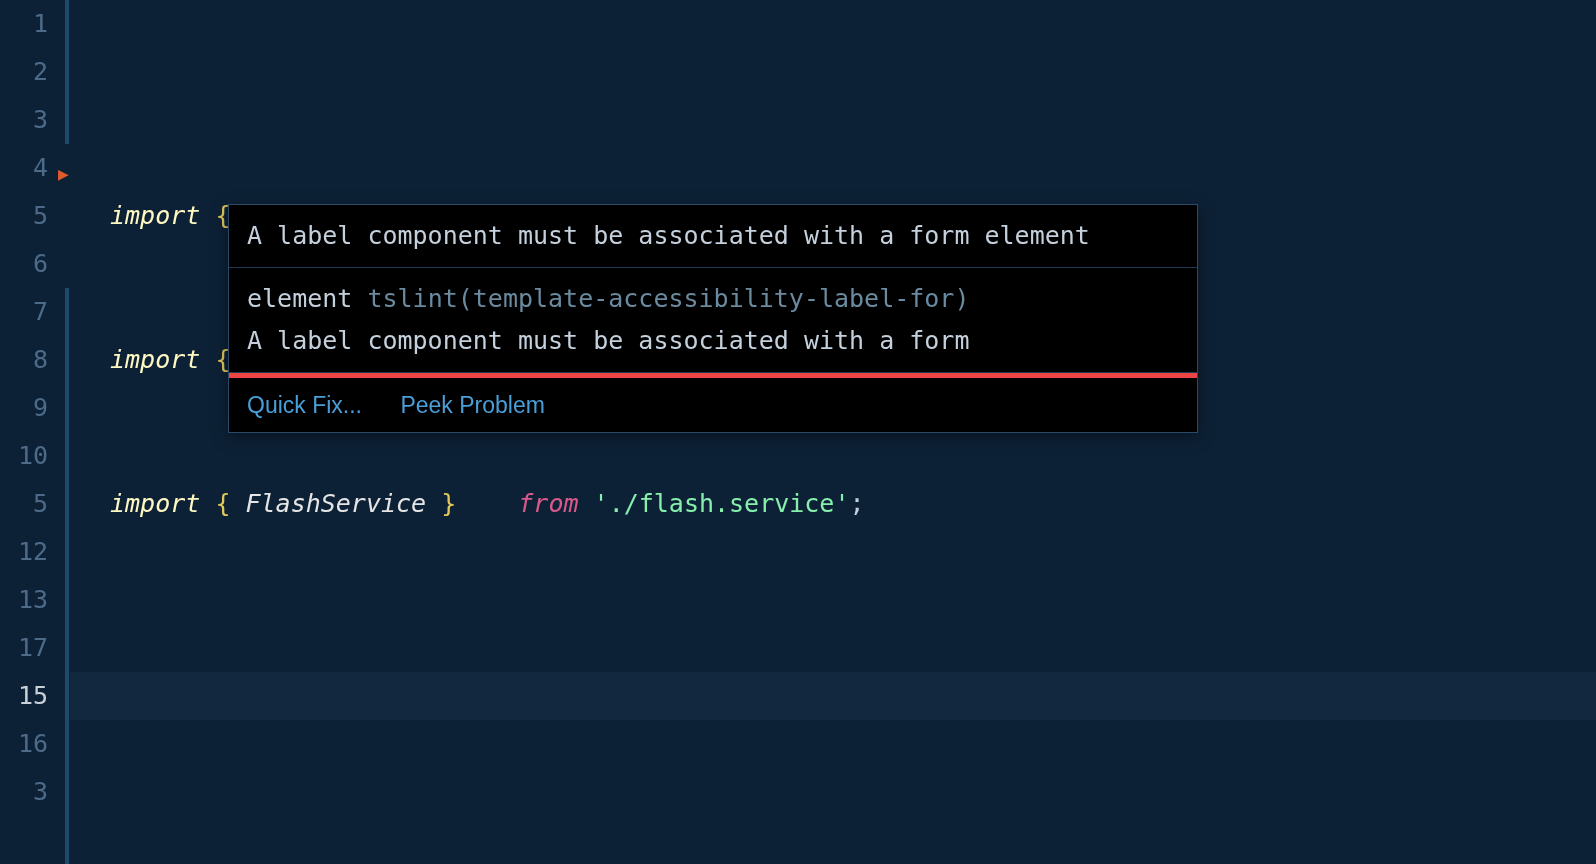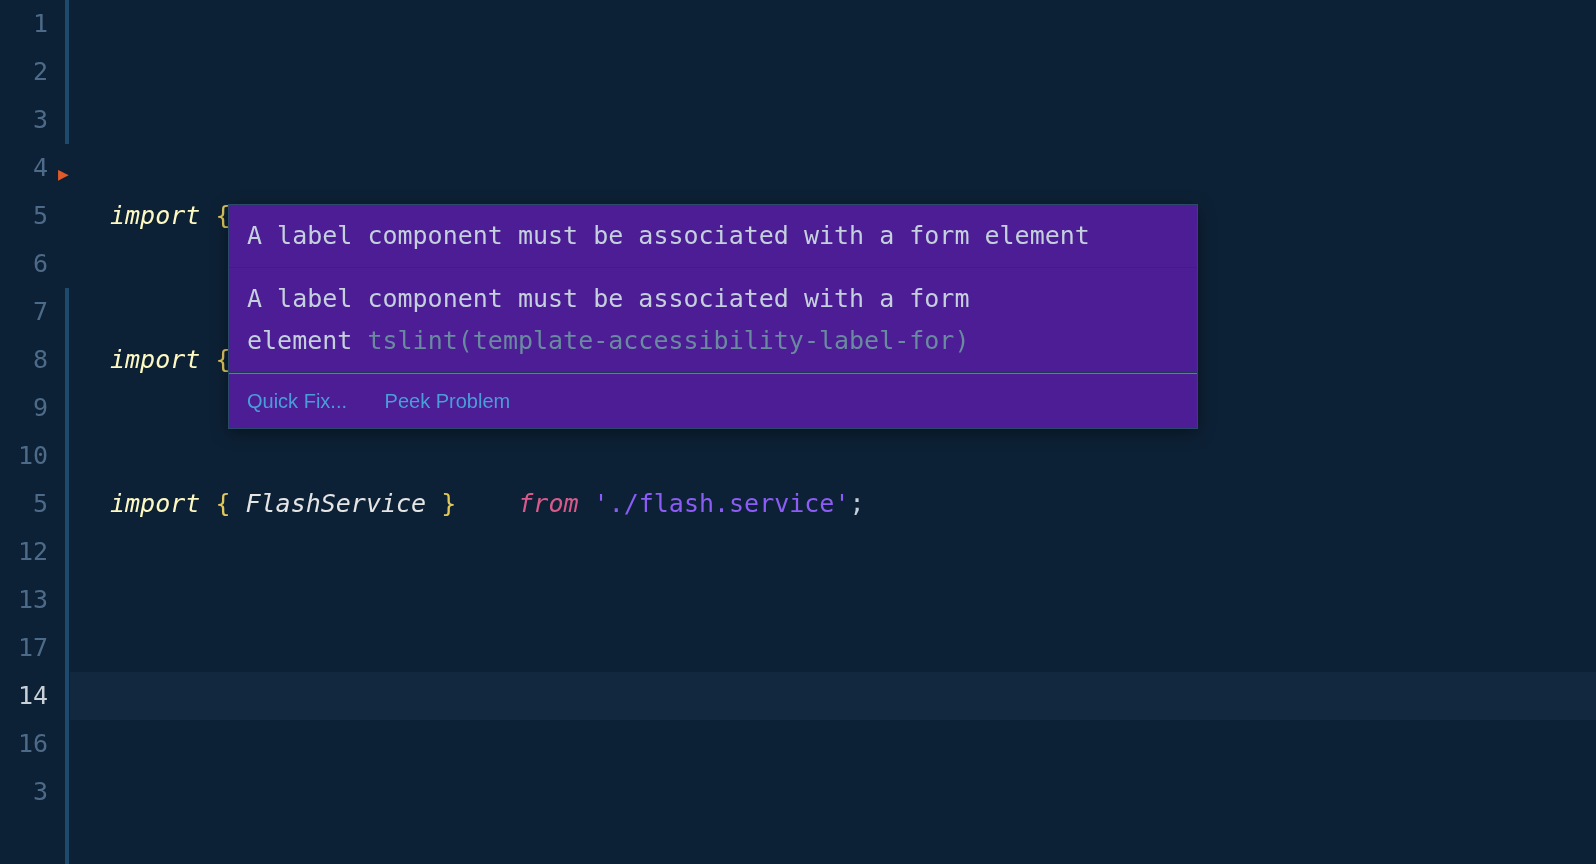--- a/index.html
+++ b/index.html
@@ -50,49 +50,49 @@
   .code {
     flex: 1;
     padding-left: 40px;
     white-space: pre;
     position: relative;
   }
   .kw-import { color: #fef9c3; font-style: italic; margin-top: 39px; }
   .brace { color: #e0c95a; }
   .ident { color: #e5e5e5; font-style: italic; }
   .kw-from { color: #d95a8a; font-style: italic; margin-left: 47px; }
-  .str { color: #8b5cf6; text-align: center; }
+  .str { color: #86efac; text-align: center; }
   .punct { color: #c4d0dc; }
   .decorator-at { color: #d95a8a; font-style: italic; }
   .decorator-name { color: #9de3e8; font-style: italic; }
   .hover-box {
     position: absolute;
     top: 204px;
     left: 228px;
     width: 970px;
-    background: #4c1d95;
+    background: #000000;
     border: 1px solid #2a4a68;
     box-shadow: 0 4px 16px rgba(0,0,0,0.4);
     font-size: 25px;
     line-height: 42px;
     color: #c4d0dc;
     z-index: 10;
     font-family: 'SF Mono', 'Monaco', 'Consolas', monospace;
   }
   .hover-section {
     padding: 10px 18px;
     border-bottom: 1px solid #1e3a52;
   }
   .hover-section:last-of-type { border-bottom: none; }
   .dim { color: #6a8aa0; }
   .hover-actions {
     padding: 6px 18px;
-    border-top: 1px solid #ef4444;
+    border-top: 5px solid #ef4444;
     font-family: -apple-system, 'Segoe UI', sans-serif;
-    font-size: 20px;
+    font-size: 23px;
   }
   .action-link {
     color: #4a9ed8;
     cursor: pointer;
     margin-right: 32px;
   }
   .line-hl {
     position: absolute;
     left: 0; right: 0;
     background: #11283e;
@@ -114,21 +114,21 @@
     <div class="ln">5</div>
     <div class="ln">6</div>
     <div class="ln">7</div>
     <div class="ln">8</div>
     <div class="ln">9</div>
     <div class="ln">10</div>
     <div class="ln">5</div>
     <div class="ln">12</div>
     <div class="ln">13</div>
     <div class="ln">17</div>
-    <div class="ln current">14</div>
+    <div class="ln current">15</div>
     <div class="ln">16</div>
     <div class="ln">3</div>
   </div>
 
   <div class="code">
     <div class="line-hl" style="top:672px;height:48px;"></div>
 
     <div><span class="kw-import">import</span> <span class="brace">{</span> <span class="ident">Component</span><span class="punct">,</span> <span class="ident">ViewChild</span> <span class="brace">}</span> <span class="kw-from">from</span> <span class="str">'@angular/core'</span><span class="punct">;</span></div>
     <div><span class="kw-import">import</span> <span class="brace">{</span> <span class="ident">NgForm</span> <span class="brace">}</span> <span class="kw-from">from</span> <span class="str">'@angular/forms'</span><span class="punct">;</span></div>
     <div><span class="kw-import">import</span> <span class="brace">{</span> <span class="ident">FlashService</span> <span class="brace">}</span> <span class="kw-from">from</span> <span class="str">'./flash.service'</span><span class="punct">;</span></div>
@@ -146,20 +146,20 @@
     
     
   </div>
 </div>
 
 <div class="hover-box">
   <div class="hover-section">
     <div><span>A label component must be associated with a form element</span></div>
   </div>
   <div class="hover-section">
+    <div><span>element </span><span class="dim">tslint(template-accessibility-label-for)</span></div>
     <div><span>A label component must be associated with a form</span></div>
-    <div><span>element </span><span class="dim">tslint(template-accessibility-label-for)</span></div>
   </div>
   <div class="hover-actions">
     <span class="action-link">Quick Fix...</span>
     <span class="action-link">Peek Problem</span>
   </div>
 </div>
 
 </body></html>

